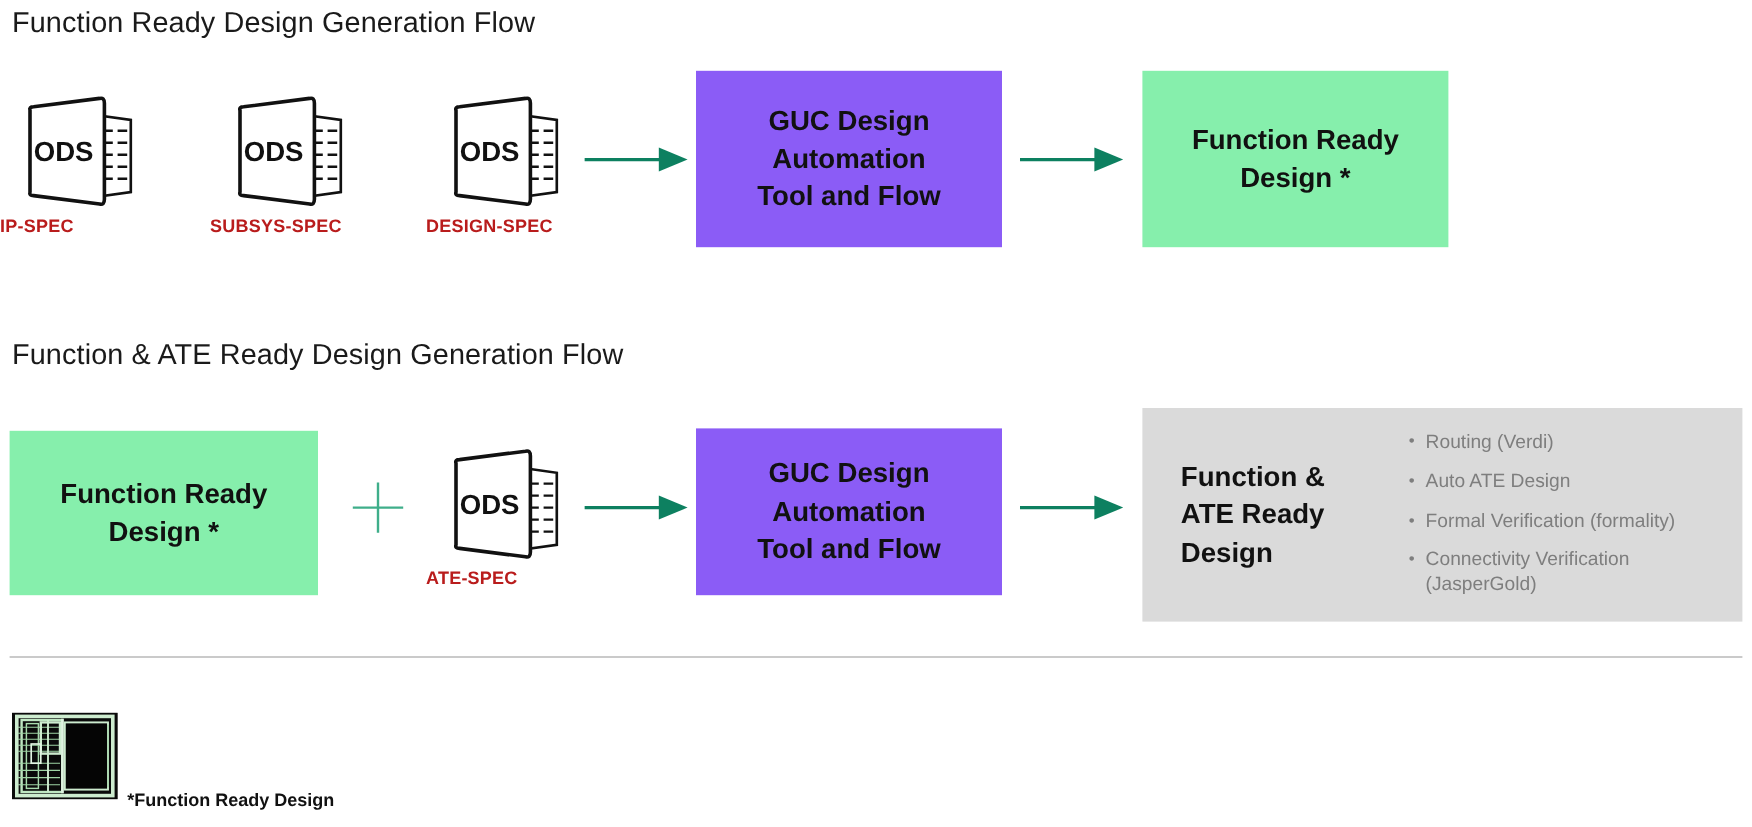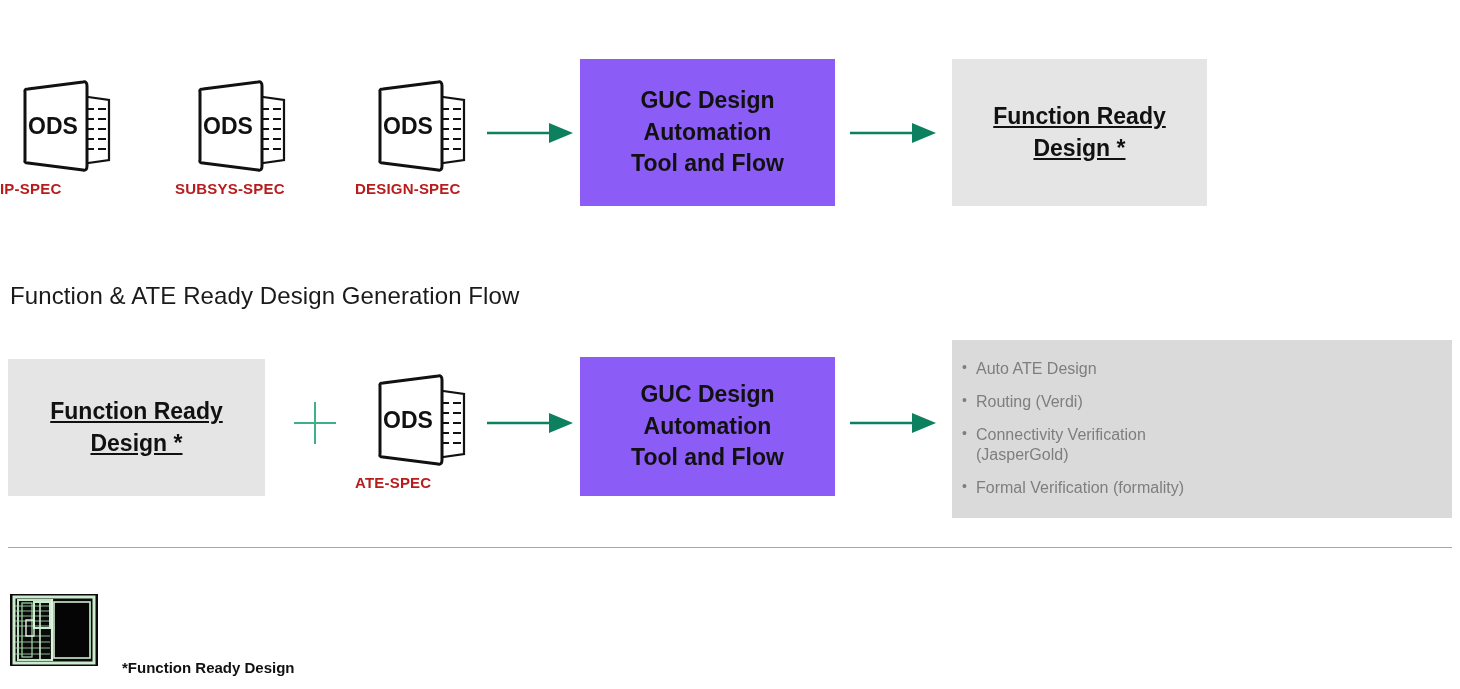--- a/index.html
+++ b/index.html
@@ -57,21 +57,21 @@
 
   
   .flow-box {
     position: absolute;
     box-sizing: border-box;
     display: flex;
     align-items: center;
     justify-content: center;
   }
   .flow-box.light { background: #8b5cf6; }
-  .flow-box.dark  { background: #e5e5e5; text-decoration: underline; }
+  .flow-box.dark  { background: #86efac; }
   .flow-box .box-text {
     font-size: 23px;
     font-weight: 700;
     line-height: 1.38;
     text-align: center;
     color: #111111;
     white-space: pre-line;
   }
 
   
@@ -139,33 +139,34 @@
     position: absolute;
     left: 10px;
     top: 594px;
     width: 88px;
     height: 72px;
     background: #0a0a0a;
     overflow: hidden;
   }
   .footer-caption {
     position: absolute;
-    left: 122px;
+    left: 106px;
     top: 659px;
     font-size: 15px;
     font-weight: 700;
     color: #111111;
     white-space: nowrap;
   }
 </style>
 </head>
 <body>
 
 <div class="stage">
 
+  <div class="section-title" id="title-row1">Function Ready Design Generation Flow</div>
 
   <div class="spec-node" style="left:0px; top:78px;">
     <svg class="spec-icon" viewBox="0 0 112 96">
 
       <path d="M72 18 L100 22 L100 82 L72 86 Z" fill="#ffffff" stroke="#111111" stroke-width="2.2"></path>
       <g stroke="#111111" stroke-width="2" stroke-linecap="butt">
         <line x1="76" y1="31" x2="85" y2="31"></line>
           <line x1="89" y1="31" x2="97" y2="31"></line>
         <line x1="76" y1="41" x2="85" y2="41"></line>
           <line x1="89" y1="41" x2="97" y2="41"></line>
@@ -289,26 +290,29 @@
 Automation
 Tool and Flow</div>
   </div>
 
   <svg class="arrow" style="left:850px; top:410px;" width="88" height="26" viewBox="0 0 88 26">
     <line x1="0" y1="13" x2="64" y2="13" stroke="#0d8060" stroke-width="2.6"></line>
     <polygon points="62,3 86,13 62,23" fill="#0d8060"></polygon>
   </svg>
 
   <div class="result-box" style="left:952px; top:340px; width:500px; height:178px;">
+    <div class="result-title">Function &amp;
+ATE Ready
+Design</div>
     <ul class="bullet-list">
+      <li>Routing (Verdi)</li>
       <li>Auto ATE Design</li>
-      <li>Routing (Verdi)</li>
+      <li>Formal Verification (formality)</li>
       <li>Connectivity Verification
  (JasperGold)</li>
-      <li>Formal Verification (formality)</li>
     </ul>
   </div>
 
   <div class="divider"></div>
 
   <div class="footer-thumb">
     <svg width="88" height="72" viewBox="0 0 88 72">
       <rect x="0" y="0" width="88" height="72" fill="#0a0a0a"></rect>
       <rect x="4" y="3" width="80" height="66" fill="none" stroke="#cdeccf" stroke-width="3"></rect>
       <rect x="8" y="6" width="34" height="60" fill="none" stroke="#bfe6c2" stroke-width="2"></rect>

